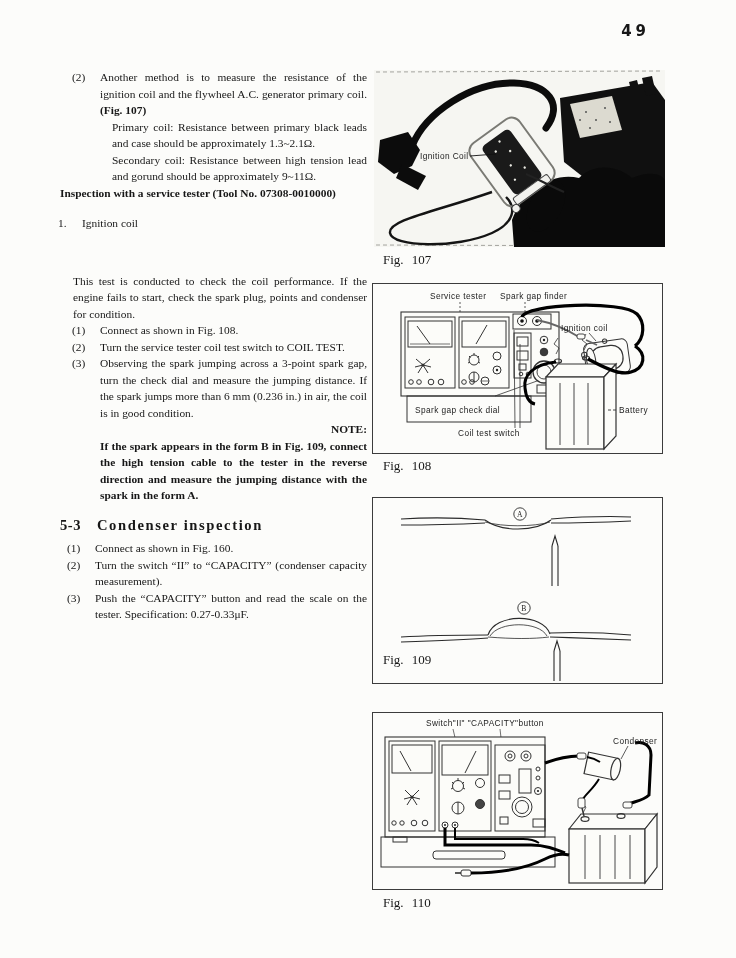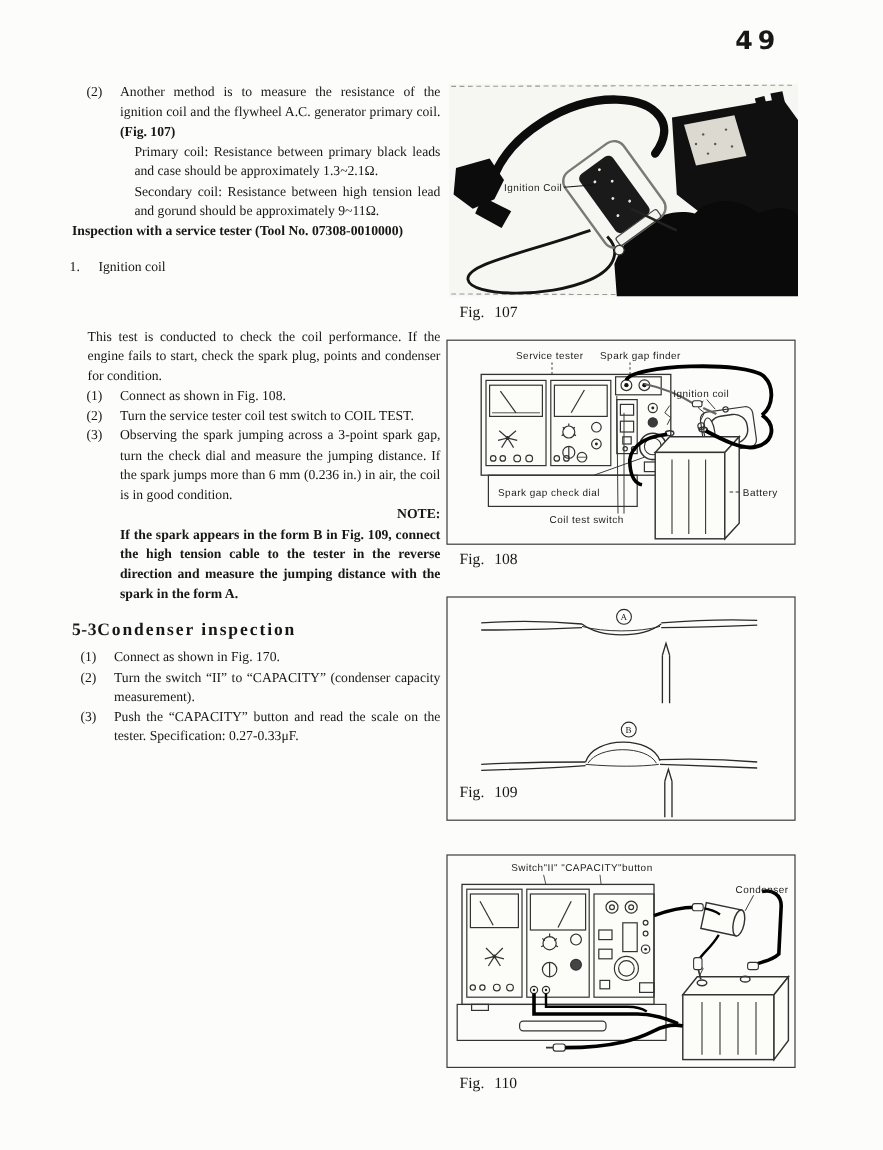--- a/index.html
+++ b/index.html
@@ -4,41 +4,41 @@
 <style>
   html,body{margin:0;padding:0;}
   body{
     width:736px;height:958px;position:relative;
     background:#fcfcfa;color:#171717;
     font-family:"Liberation Serif", serif;
     overflow:hidden;
   }
   .page-number{
     position:absolute;top:22px;right:86px;
-    font-weight:bold;font-size:21px;letter-spacing:4px;
+    font-weight:bold;font-size:15px;letter-spacing:4px;
     font-family:"DejaVu Sans", sans-serif;
   }
   
   .text-col{
     position:absolute;left:60px;top:69px;width:307px;
     font-size:11.4px;line-height:16.5px;text-align:justify;
   }
   .numbered{position:relative;padding-left:40px;}
   .numbered .num{position:absolute;left:12px;}
   .sub{padding-left:52px;}
   .bold-head{font-weight:bold;margin-top:0;}
   .item-head{margin-top:14px;position:relative;padding-left:22px;text-align:left;}
   .item-head .num{position:absolute;left:-2px;}
   .intro{padding-left:13px;margin-top:41px;}
   .step{position:relative;padding-left:40px;}
   .step .num{position:absolute;left:12px;}
   .note-label{font-weight:bold;padding-left:40px;text-align:right;}
   .note-text{font-weight:bold;padding-left:40px;}
   .section-head{margin-top:13px;margin-bottom:7px;font-size:14.6px;font-weight:bold;text-align:left;letter-spacing:0.5px;}
-  .section-head .sec-title{letter-spacing:1.6px;}
+  .section-head .sec-title{margin-left:16px;letter-spacing:1.6px;}
   .step2{position:relative;padding-left:35px;}
   .step2 .num{position:absolute;left:7px;}
   
   .figure{position:absolute;background:#fcfcfa;}
   .fig-border{border:1.4px solid #3c3c3c;}
   .fig-caption{
     position:absolute;left:383px;
     font-weight:normal;font-size:13px;word-spacing:5px;
   }
   .fig107{left:374px;top:70px;width:291px;height:177px;}
@@ -87,21 +87,21 @@
   </div>
 
   <div class="note-label">NOTE:</div>
   <div class="note-text">If the spark appears in the form B in Fig. 109, connect the high tension cable to the tester in the reverse direction and measure the jumping distance with the spark in the form A.</div>
 
   <div class="section-head">
     <span class="sec-num">5-3</span><span class="sec-title">Condenser inspection</span>
   </div>
 
   <div class="step2">
-    <span class="num">(1)</span><span>Connect as shown in Fig. 170.</span>
+    <span class="num">(1)</span><span>Connect as shown in Fig. 160.</span>
   </div>
   <div class="step2">
     <span class="num">(2)</span><span>Turn the switch “II” to “CAPACITY” (condenser capacity measurement).</span>
   </div>
   <div class="step2">
     <span class="num">(3)</span><span>Push the “CAPACITY” button and read the scale on the tester. Specification: 0.27-0.33μF.</span>
   </div>
 </div>
 
 <div class="figure fig107">

